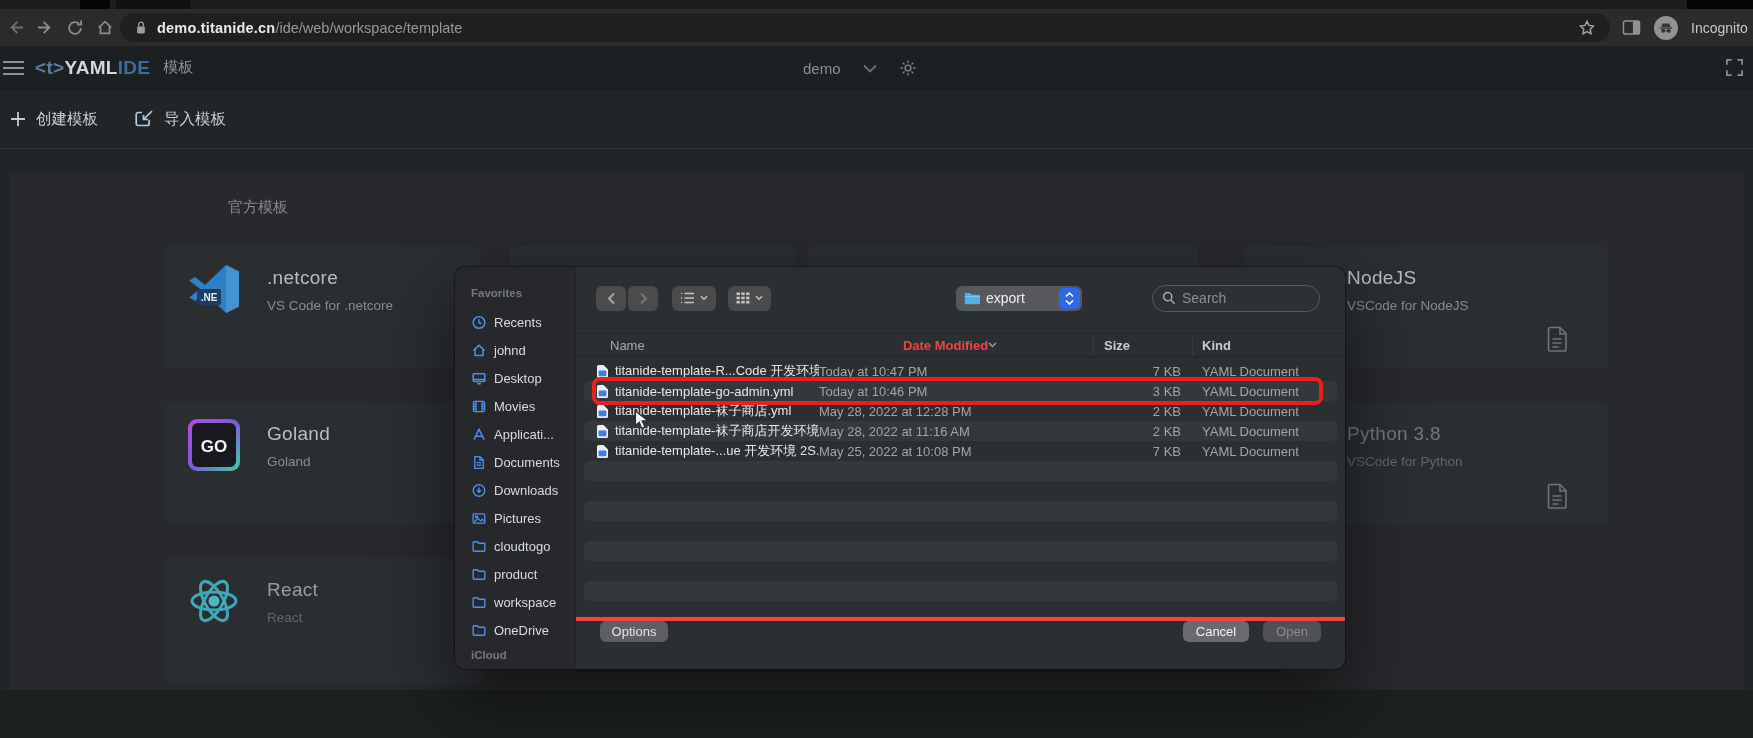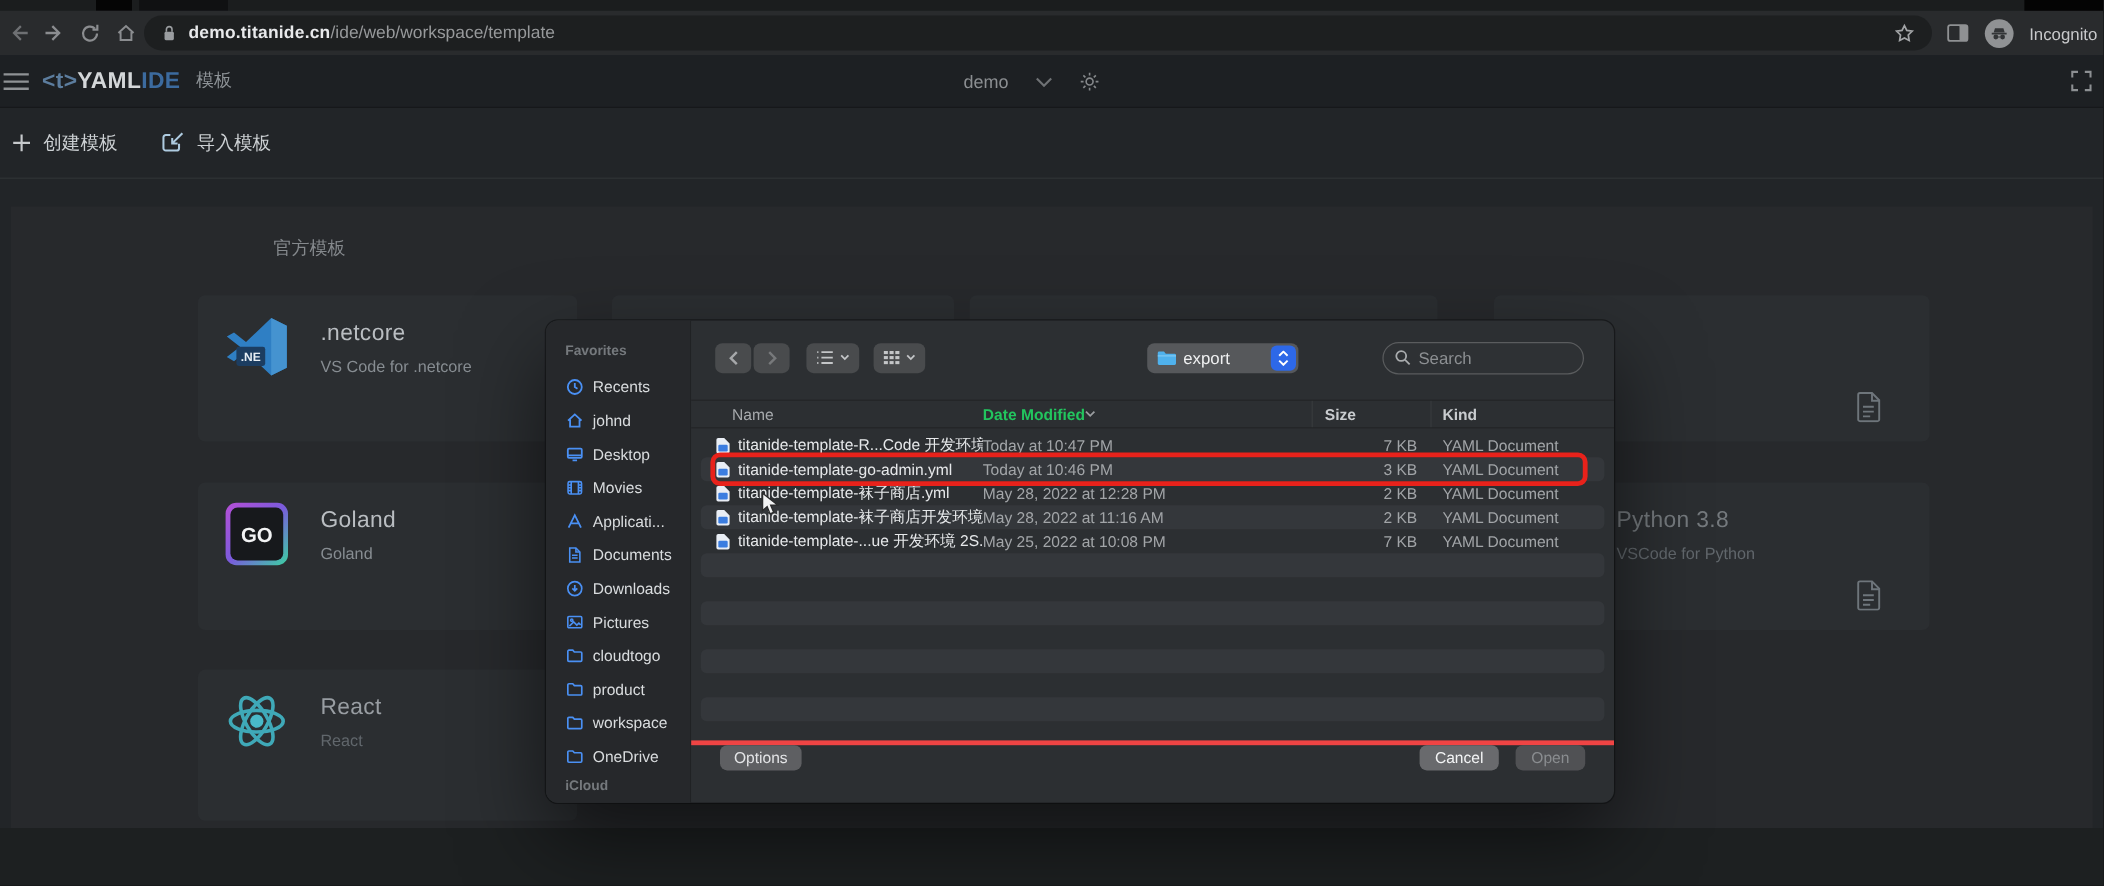--- a/index.html
+++ b/index.html
@@ -74,21 +74,21 @@
   .tb-view{padding:0 8px;margin-left:14px}
   .tb-view2{margin-left:12px}
   .tb-path{margin-left:auto;width:126px;height:25px;background:#56585b;border-radius:6px;display:flex;align-items:center;padding:0 2px 0 8px;gap:6px}
   .tb-path-label{color:#eff0f1;font-size:14px;flex:1}
   .tb-stepper{width:21px;height:21px;background:#2d68e8;border-radius:5px;display:flex;align-items:center;justify-content:center}
   .tb-search{margin-left:70px;margin-right:1px;width:168px;height:27px;border:1px solid #5a5c5e;border-radius:14px;display:flex;align-items:center;padding:0 9px;gap:6px;background:#2e3134}
   .tb-search input{background:transparent;border:none;outline:none;color:#cfd1d3;font-size:14px;width:100%;font-family:inherit}
   .tb-search input::placeholder{color:#8c8f92}
   .dlg-cols{height:24px;margin-top:16px;border-top:1px solid #232527;border-bottom:1px solid #232527;display:flex;align-items:center;font-size:13px;padding:0 8px}
   .col-name{width:235px;padding-left:26px;color:#a7aaad}
-  .col-date{width:275px;color:#22c55e;font-weight:700;display:flex;align-items:center;justify-content:flex-start;padding-right:12px;border-right:1px solid #383b3e;height:100%}
+  .col-date{width:275px;color:#ef4444;font-weight:700;display:flex;align-items:center;justify-content:center;padding-right:12px;border-right:1px solid #383b3e;height:100%}
   .col-size{width:99px;padding-left:10px;color:#c9cccf;font-weight:700;border-right:1px solid #383b3e;height:100%;display:flex;align-items:center}
   .col-kind{flex:1;padding-left:9px;color:#c9cccf;font-weight:700}
   .dlg-rows{height:260px;padding:4px 8px 0 8px;overflow:hidden}
   .frow{height:20px;display:flex;align-items:center;border-radius:5px;font-size:13px}
   .frow:nth-child(even){background:#34373b}
   .fic{width:26px;display:flex;justify-content:center;margin-left:5px}
   .fname{width:204px;color:#e6e8ea;overflow:hidden;white-space:nowrap}
   .fdate{width:275px;color:#a2a5a8}
   .fsize{width:99px;text-align:right;padding-right:12px;color:#a2a5a8}
   .fkind{flex:1;padding-left:9px;color:#a2a5a8}
@@ -274,20 +274,24 @@
     </div>
 
     <div class="card bright" style="left:1236px;top:74px;width:363px;height:122px">
       <div class="card-icon">
         <svg width="58" height="58" viewBox="0 0 58 58">
             <circle cx="26" cy="31" r="16" fill="#cf9457"></circle>
             <path fill="#4a8fc9" d="M33 15q12 3 11 17l-11-3z"></path>
             <path fill="#e2b377" d="M14 27q4-10 14-10l-2 8z"></path>
           </svg>
       </div>
+      <div class="card-text">
+        <div class="card-title">NodeJS</div>
+        <div class="card-sub">VSCode for NodeJS</div>
+      </div>
       <span class="card-doc">
         <svg width="24" height="26" viewBox="0 0 24 26" fill="none" stroke="#6e757b" stroke-width="1.6">
             <path d="M4 1.5h10l6 6v16a1.5 1.5 0 0 1-1.5 1.5H4A1.5 1.5 0 0 1 2.5 23.5V3A1.5 1.5 0 0 1 4 1.5z"></path>
             <path d="M14 1.5V8h6M6.5 13h9M6.5 17h9M6.5 21h6"></path>
           </svg>
       </span>
     </div>
 
     <div class="card bright" style="left:156px;top:230px;width:316px;height:123px">
       <div class="card-icon">

